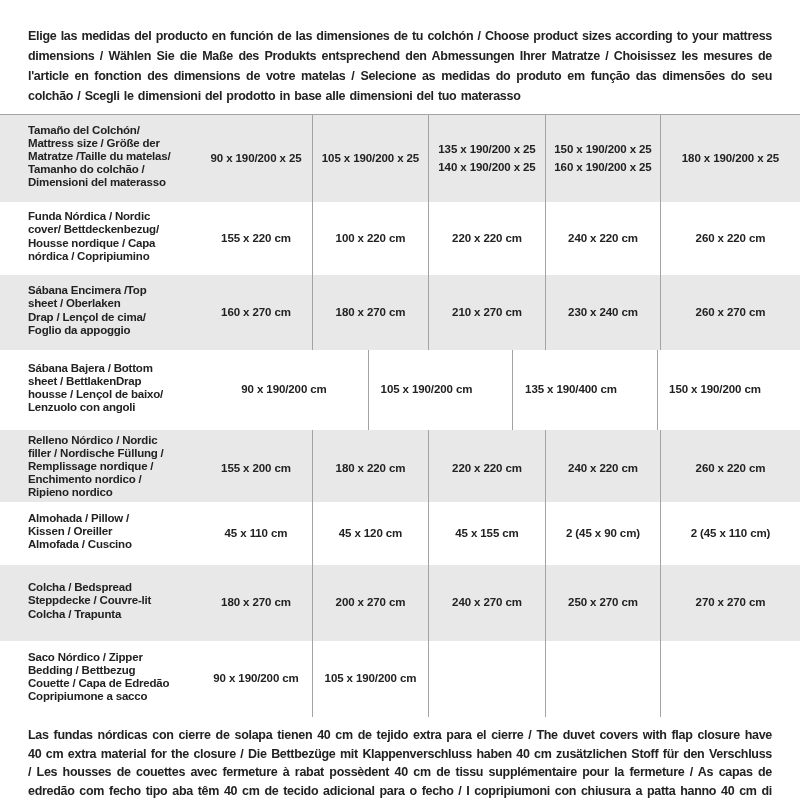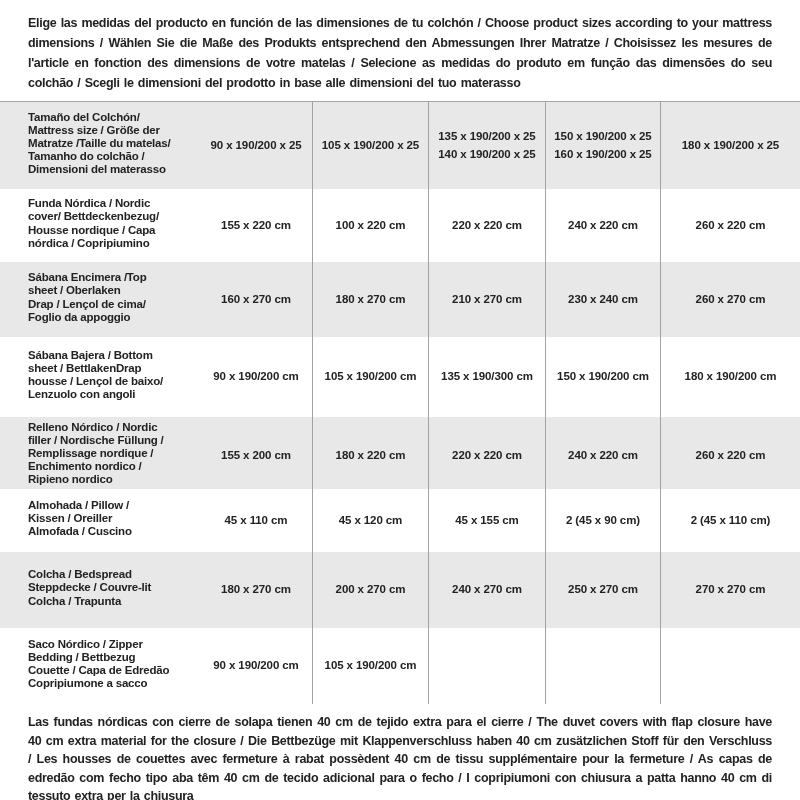--- a/index.html
+++ b/index.html
@@ -15,21 +15,21 @@
   .page { width: 800px; height: 800px; }
 
   .intro, .footnote {
     font-weight: bold;
     text-align: justify;
     margin: 0 28px;
     letter-spacing: -0.3px;
     word-spacing: 1px;
   }
   .intro {
-    padding-top: 13px;
+    padding-top: 26px;
     font-size: 12.5px;
     line-height: 20px;
   }
   .footnote {
     padding-top: 9px;
     font-size: 12.5px;
     line-height: 18.5px;
   }
 
   .size-table {
@@ -38,21 +38,21 @@
   }
   .row {
     display: grid;
     grid-template-columns: 200px 112px 116px 117px 115px 140px;
   }
   .row.shaded { background: var(--row-shade, #e8e8e8); }
 
   .row:nth-child(1) { height: 87px; }
   .row:nth-child(2) { height: 73px; }
   .row:nth-child(3) { height: 75px; }
-  .row:nth-child(4) { height: 80px; }
+  .row:nth-child(4) { height: 80px; gap: 28px; }
   .row:nth-child(5) { height: 72px; }
   .row:nth-child(6) { height: 63px; }
   .row:nth-child(7) { height: 76px; }
   .row:nth-child(8) { height: 76px; }
 
   .cell {
     display: flex;
     align-items: center;
     height: 100%;
     box-sizing: border-box;
@@ -168,21 +168,21 @@
 housse / Lençol de baixo/
 Lenzuolo con angoli</span>
     </div>
     <div class="cell value-cell">
       <span class="txt">90 x 190/200 cm</span>
     </div>
     <div class="cell value-cell">
       <span class="txt">105 x 190/200 cm</span>
     </div>
     <div class="cell value-cell">
-      <span class="txt">135 x 190/300 cm</span>
+      <span class="txt">135 x 190/400 cm</span>
     </div>
     <div class="cell value-cell">
       <span class="txt">150 x 190/200 cm</span>
     </div>
     <div class="cell value-cell">
       <span class="txt">180 x 190/200 cm</span>
     </div>
   </div>
 
   <div class="row shaded">

